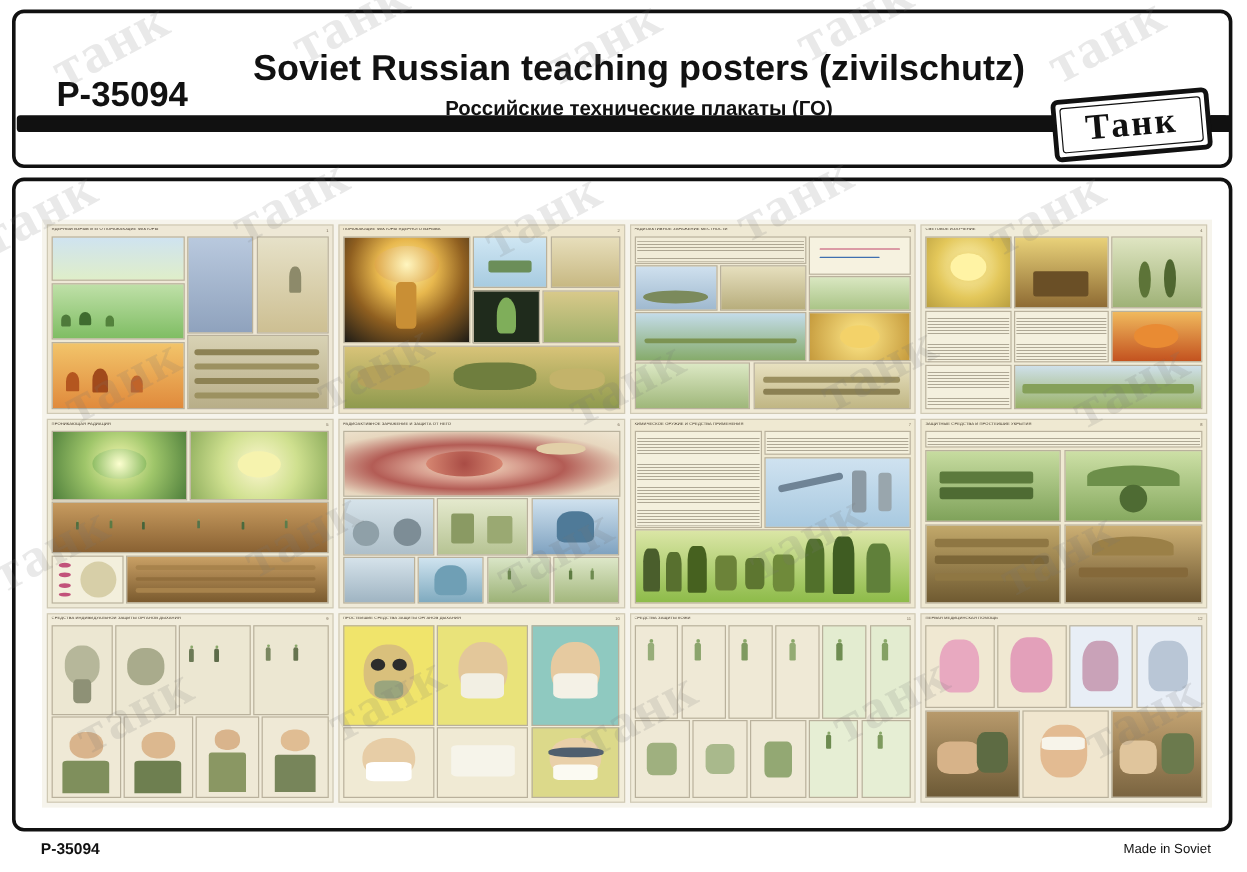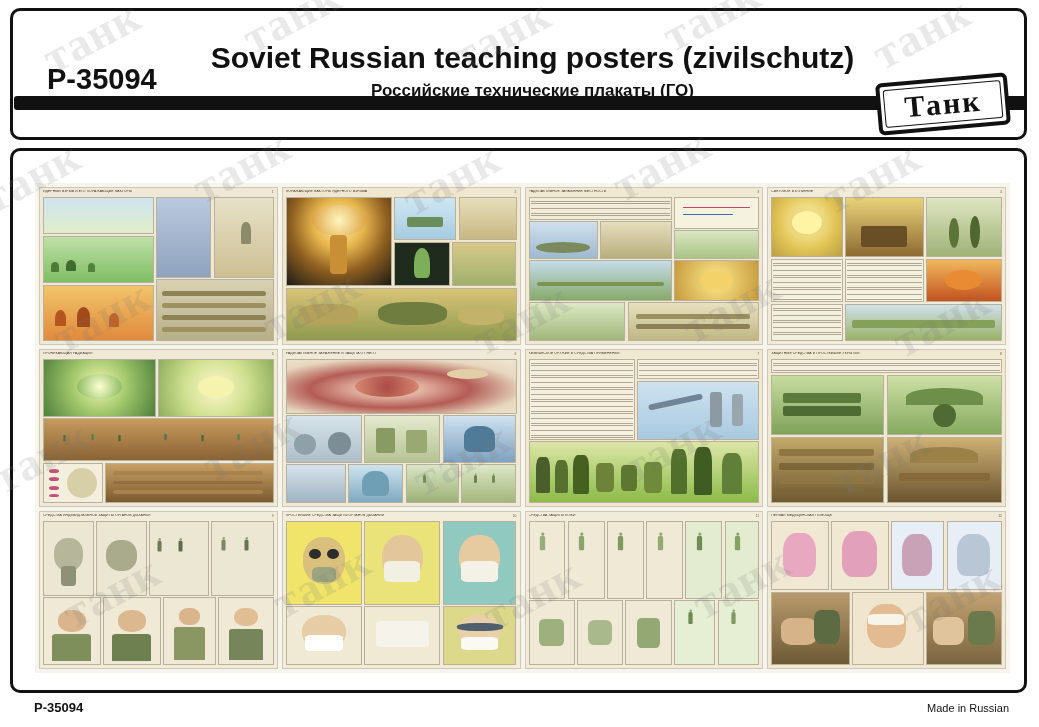--- a/index.html
+++ b/index.html
@@ -667,21 +667,21 @@
               <div class="dot" style="left:56%;top:26%;width:36%;height:48%;background:#6b7a4d;border-radius:24%"></div>
             </div>
           </div>
         </div>
 
       </div>
     </div>
   </div>
 
   <div class="code-bottom">P-35094</div>
-  <div class="made-in">Made in Russian</div>
+  <div class="made-in">Made in Soviet</div>
 </div>
 
 <div id="watermark">
   <div class="wm wm-big" style="left:40px;  top:10px;  transform:rotate(-28deg)">танк</div>
   <div class="wm wm-big" style="left:240px; top:-10px; transform:rotate(-28deg)">танк</div>
   <div class="wm wm-big" style="left:450px; top:8px;   transform:rotate(-28deg)">танк</div>
   <div class="wm wm-big" style="left:660px; top:-12px; transform:rotate(-28deg)">танк</div>
   <div class="wm wm-big" style="left:870px; top:6px;   transform:rotate(-28deg)">танк</div>
 
   <div class="wm wm-big" style="left:-20px; top:150px; transform:rotate(-28deg)">танк</div>

